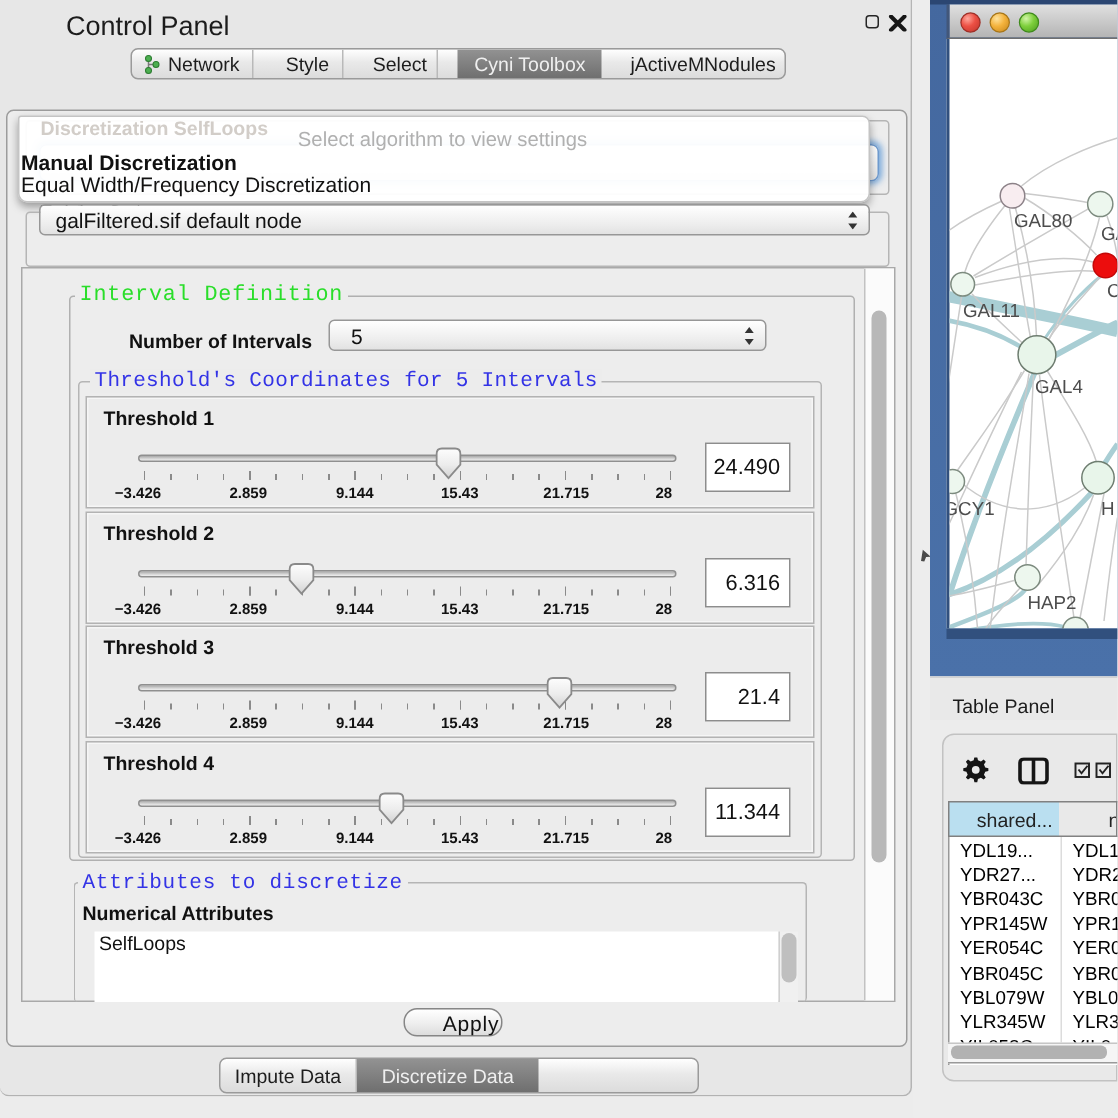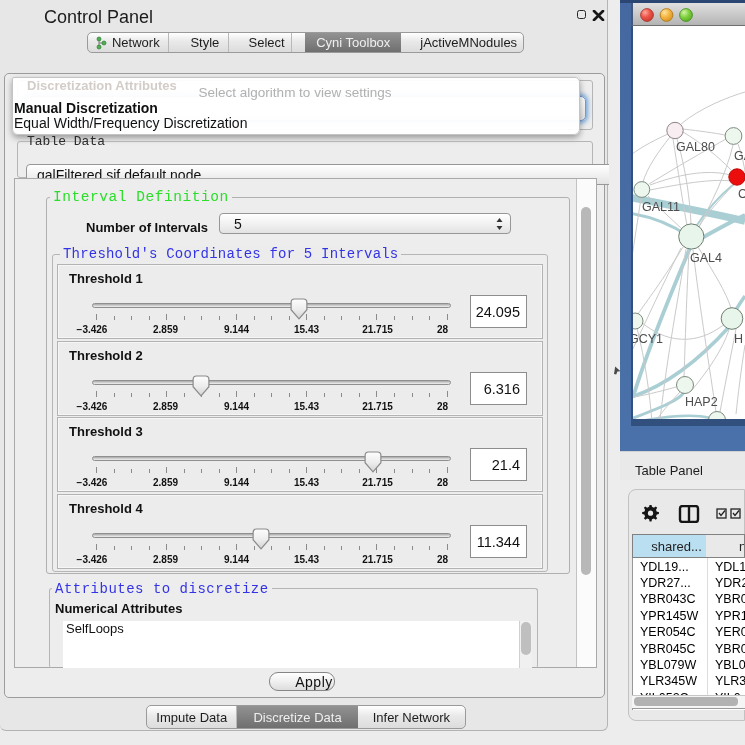--- a/index.html
+++ b/index.html
@@ -109,28 +109,28 @@
   <div class="it" style="width:57px;">Select</div>
   <div class="it sel" style="width:110px;">Cyni Toolbox</div>
   <div class="it" style="width:124px;">jActiveMNodules</div>
 </div>
 
 <div id="cpanel" class="abs"></div>
 <div class="group" style="left:17px;top:80px;width:576px;height:50px;"></div>
 <div class="combo" style="left:26px;top:96px;width:560px;height:25px;border:1px solid #6f9bcf;box-shadow:0 0 4px 1.5px rgba(90,150,214,0.8);border-radius:5px;"></div>
 
 <div id="popup" class="abs"></div>
-<div class="lbl" style="left:27px;top:78px;font-size:13px;font-weight:700;color:#d2cdc8;">Discretization Attributes</div>
+<div class="lbl" style="left:27px;top:78px;font-size:13px;font-weight:700;color:#d2cdc8;">Discretization SelfLoops</div>
 <div class="lbl" style="left:0;top:85px;width:590px;text-align:center;font-size:13.5px;color:#b0b0b0;">Select algorithm to view settings</div>
 <div class="lbl" style="left:14px;top:100px;font-size:14px;font-weight:700;color:#111;">Manual Discretization</div>
 <div class="lbl" style="left:14px;top:114.5px;font-size:14px;color:#111;">Equal Width/Frequency Discretization</div>
 
 <div class="group" style="left:17px;top:141px;width:576px;height:37px;"></div>
 <div class="gtitle" style="left:24px;top:134px;color:#2b2b2b;background:transparent;font-size:13px;">Table Data</div>
-<div class="combo" style="left:26px;top:164px;width:605px;height:21px;">
+<div class="combo" style="left:26px;top:136px;width:554px;height:21px;">
     <span class="txt">galFiltered.sif default node</span>
  <svg class="arr" viewBox="0 0 7 12">
       <path d="M3.5,0 L6.5,4 L0.5,4 Z" fill="#333"></path>
       <path d="M3.5,12 L6.5,8 L0.5,8 Z" fill="#333"></path>
     </svg>
 </div>
 
 <div class="abs" style="left:14px;top:178px;width:583px;height:490px;border:1px solid #a9a9a9;box-sizing:border-box;background:#ededed;"></div>
 <div class="abs" style="left:576px;top:179px;width:20px;height:488px;background:#fbfbfb;border-left:1px solid #c2c2c2;box-sizing:border-box;"></div>
 <div class="abs" style="left:581px;top:207px;width:10px;height:368px;background:#b8b8b8;border-radius:5px;"></div>
@@ -156,21 +156,21 @@
     <div class="major"></div>
   <svg class="knob" style="left:232px;" width="18" height="23" viewBox="0 0 18 23">
       <path d="M4.6,1 L13.4,1 C15.6,1 16.9,2.3 16.9,4.5 L16.9,11.7 L9,20.8 L1.1,11.7 L1.1,4.5 C1.1,2.3 2.4,1 4.6,1 Z" fill="url(#kg)" stroke="#8a8a8a" stroke-width="1.2"></path>
     </svg>
   <span class="tick" style="left:34px;">−3.426</span>
     <span class="tick" style="left:107.5px;">2.859</span>
     <span class="tick" style="left:178.5px;">9.144</span>
     <span class="tick" style="left:248.5px;">15.43</span>
     <span class="tick" style="left:319.5px;">21.715</span>
     <span class="tick" style="left:384.5px;">28</span>
-  <div class="vbox">24.095</div>
+  <div class="vbox">24.490</div>
 </div>
 <div class="tblock" style="top:341px;">
   <div class="tl">Threshold 2</div>
   <div class="track"></div>
   <div class="minor"></div>
     <div class="major"></div>
   <svg class="knob" style="left:134px;" width="18" height="23" viewBox="0 0 18 23">
       <path d="M4.6,1 L13.4,1 C15.6,1 16.9,2.3 16.9,4.5 L16.9,11.7 L9,20.8 L1.1,11.7 L1.1,4.5 C1.1,2.3 2.4,1 4.6,1 Z" fill="url(#kg)" stroke="#8a8a8a" stroke-width="1.2"></path>
     </svg>
   <span class="tick" style="left:34px;">−3.426</span>
@@ -221,21 +221,20 @@
   <div>SelfLoops</div>
 </div>
 <div class="abs" style="left:519px;top:621px;width:13px;height:47px;background:#f0f0f0;border-left:1px solid #cfcfcf;box-sizing:border-box;"></div>
 <div class="abs" style="left:520.5px;top:622px;width:10px;height:33px;background:#bfbfbf;border-radius:5px;"></div>
 
 <div id="applyBtn" class="abs">Apply</div>
 
 <div id="bottabs" class="seg">
   <div class="it" style="width:91px;">Impute Data</div>
   <div class="it sel" style="width:121px;">Discretize Data</div>
-  <div class="it" style="width:108px;">Infer Network</div>
 </div>
 
 <div id="rstrip" class="abs"></div>
 <svg class="abs" style="left:613px;top:366px;" width="8" height="9" viewBox="0 0 8 9">
     <path d="M1,8 L2.2,0.5 L7.5,5.2 L4.4,5.4 L3.2,8.4 Z" fill="#4a4a4a"></path>
   </svg>
 <div id="bluezone" class="abs"></div>
 <div id="darktop" class="abs"></div>
 <div id="ntitle" class="abs"></div>
 <svg class="abs" style="left:640px;top:8px;" width="53" height="14" viewBox="0 0 53 14">

